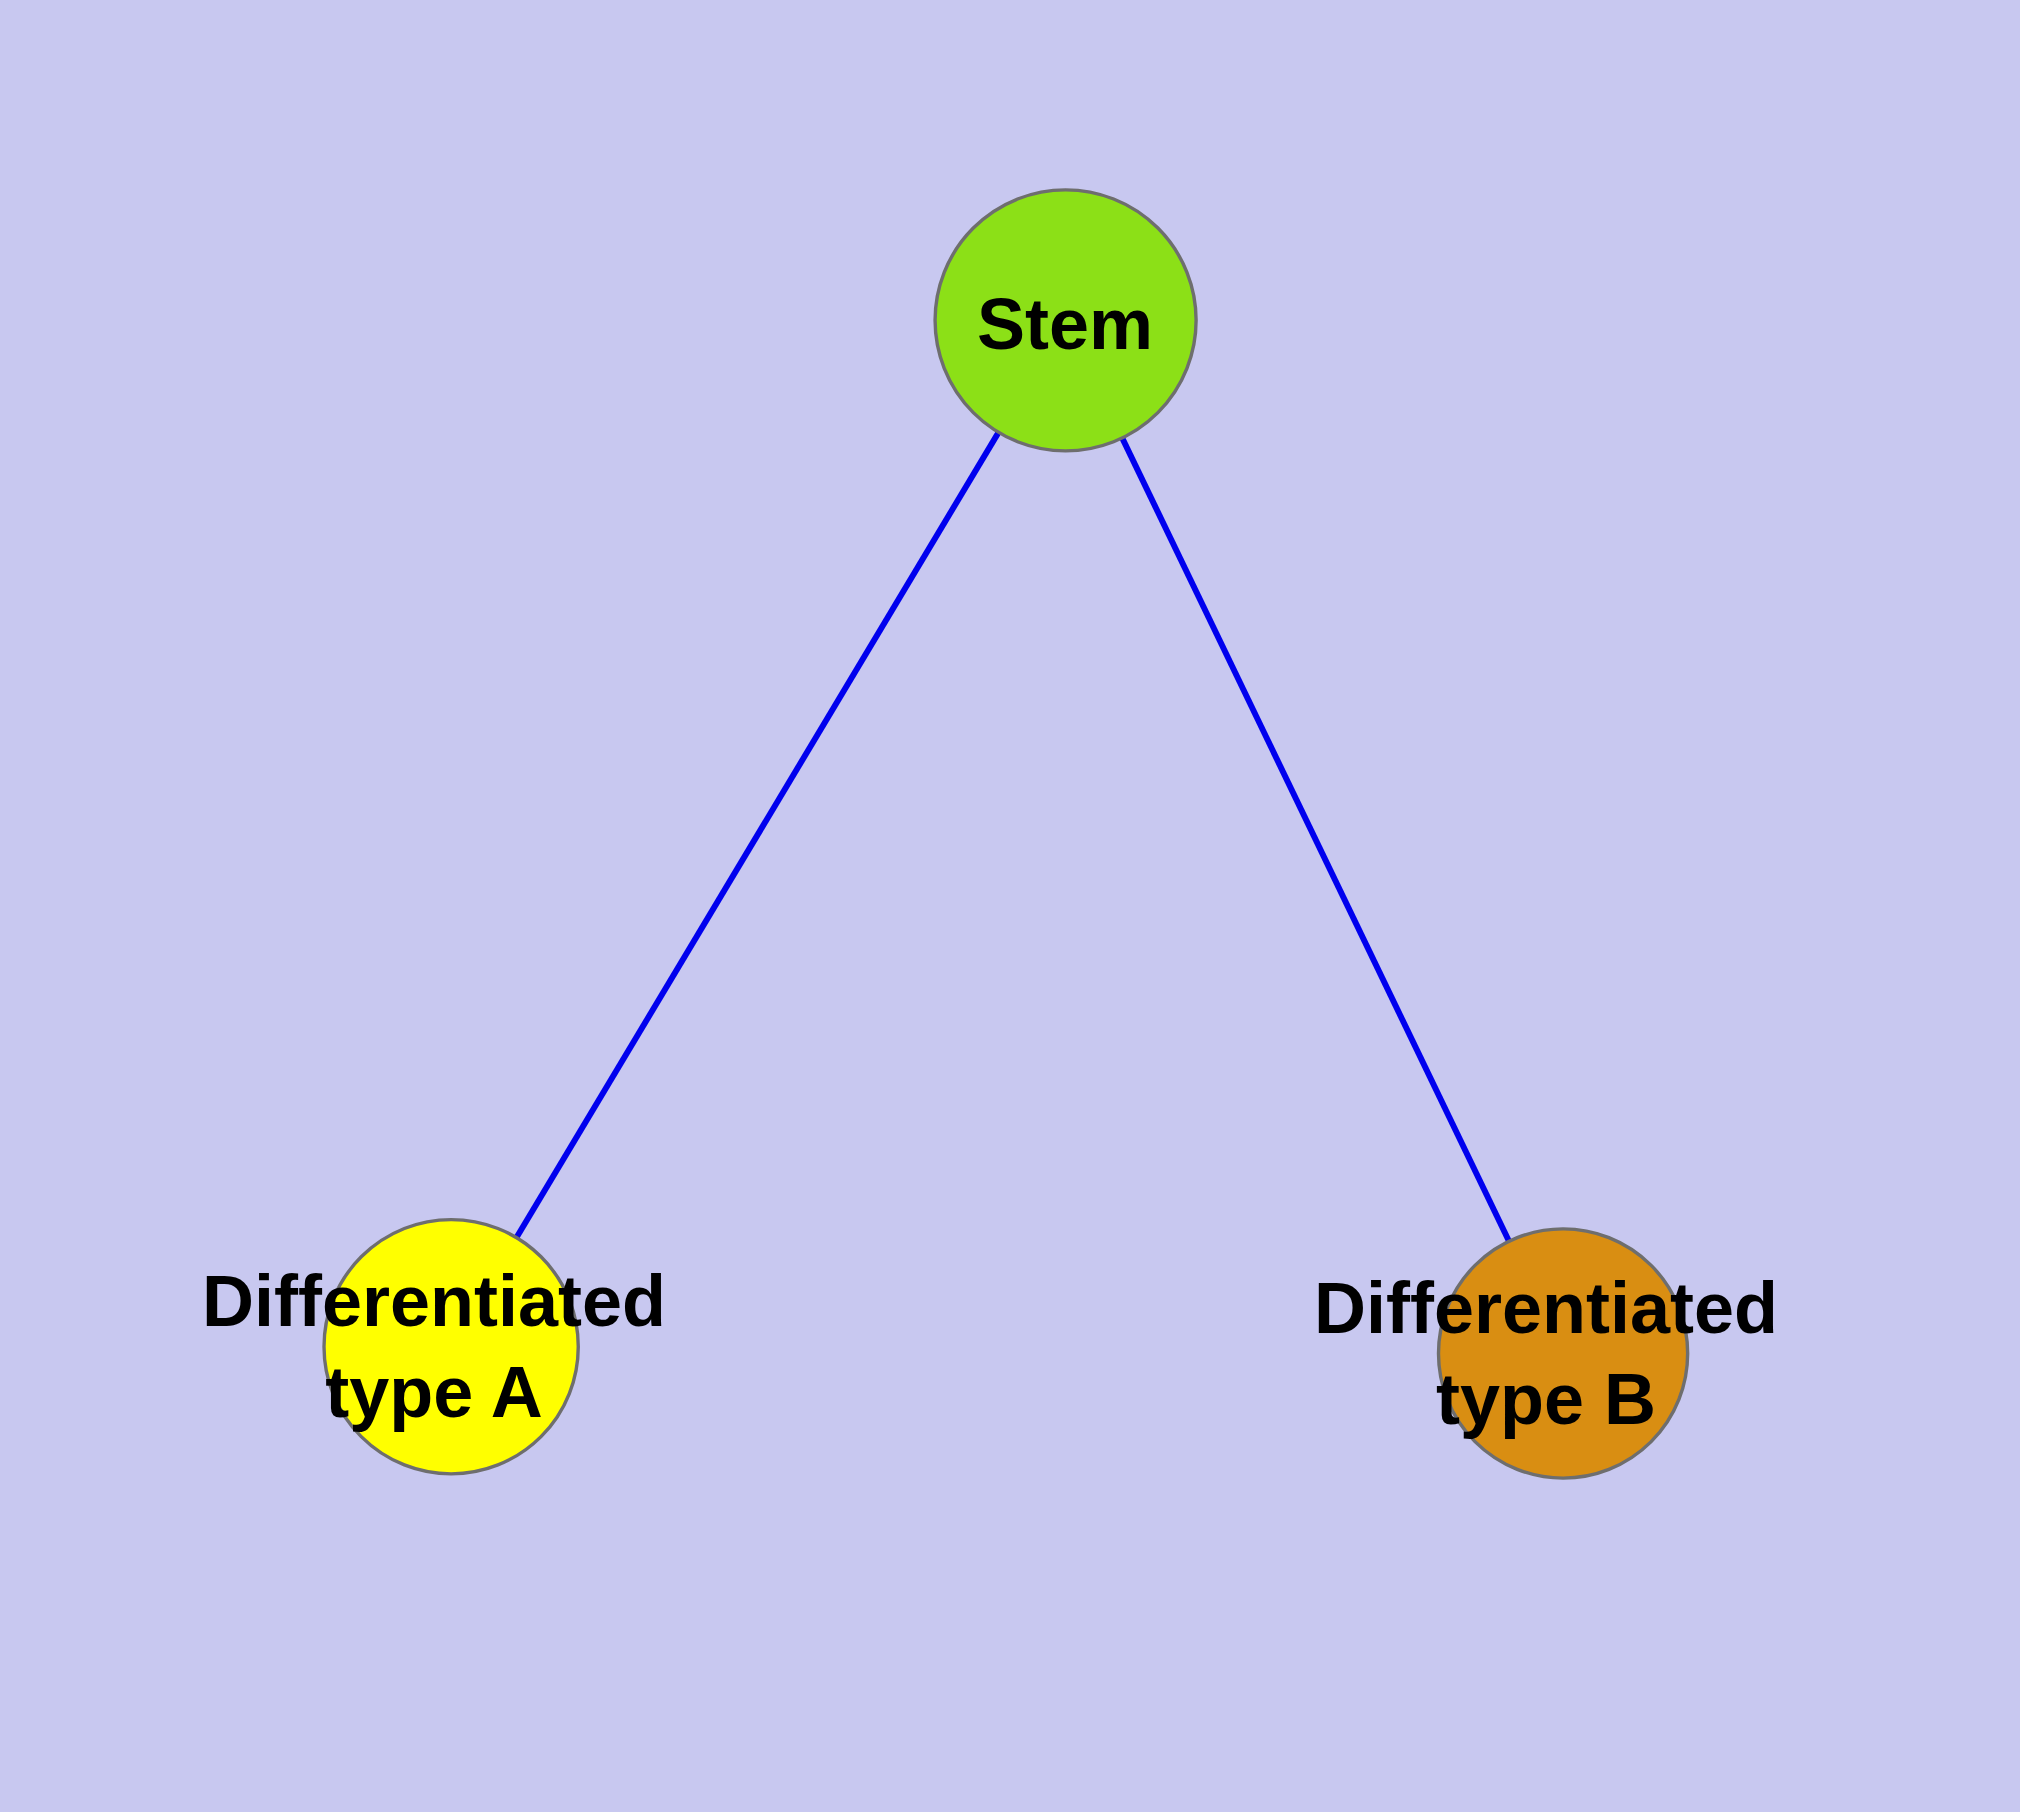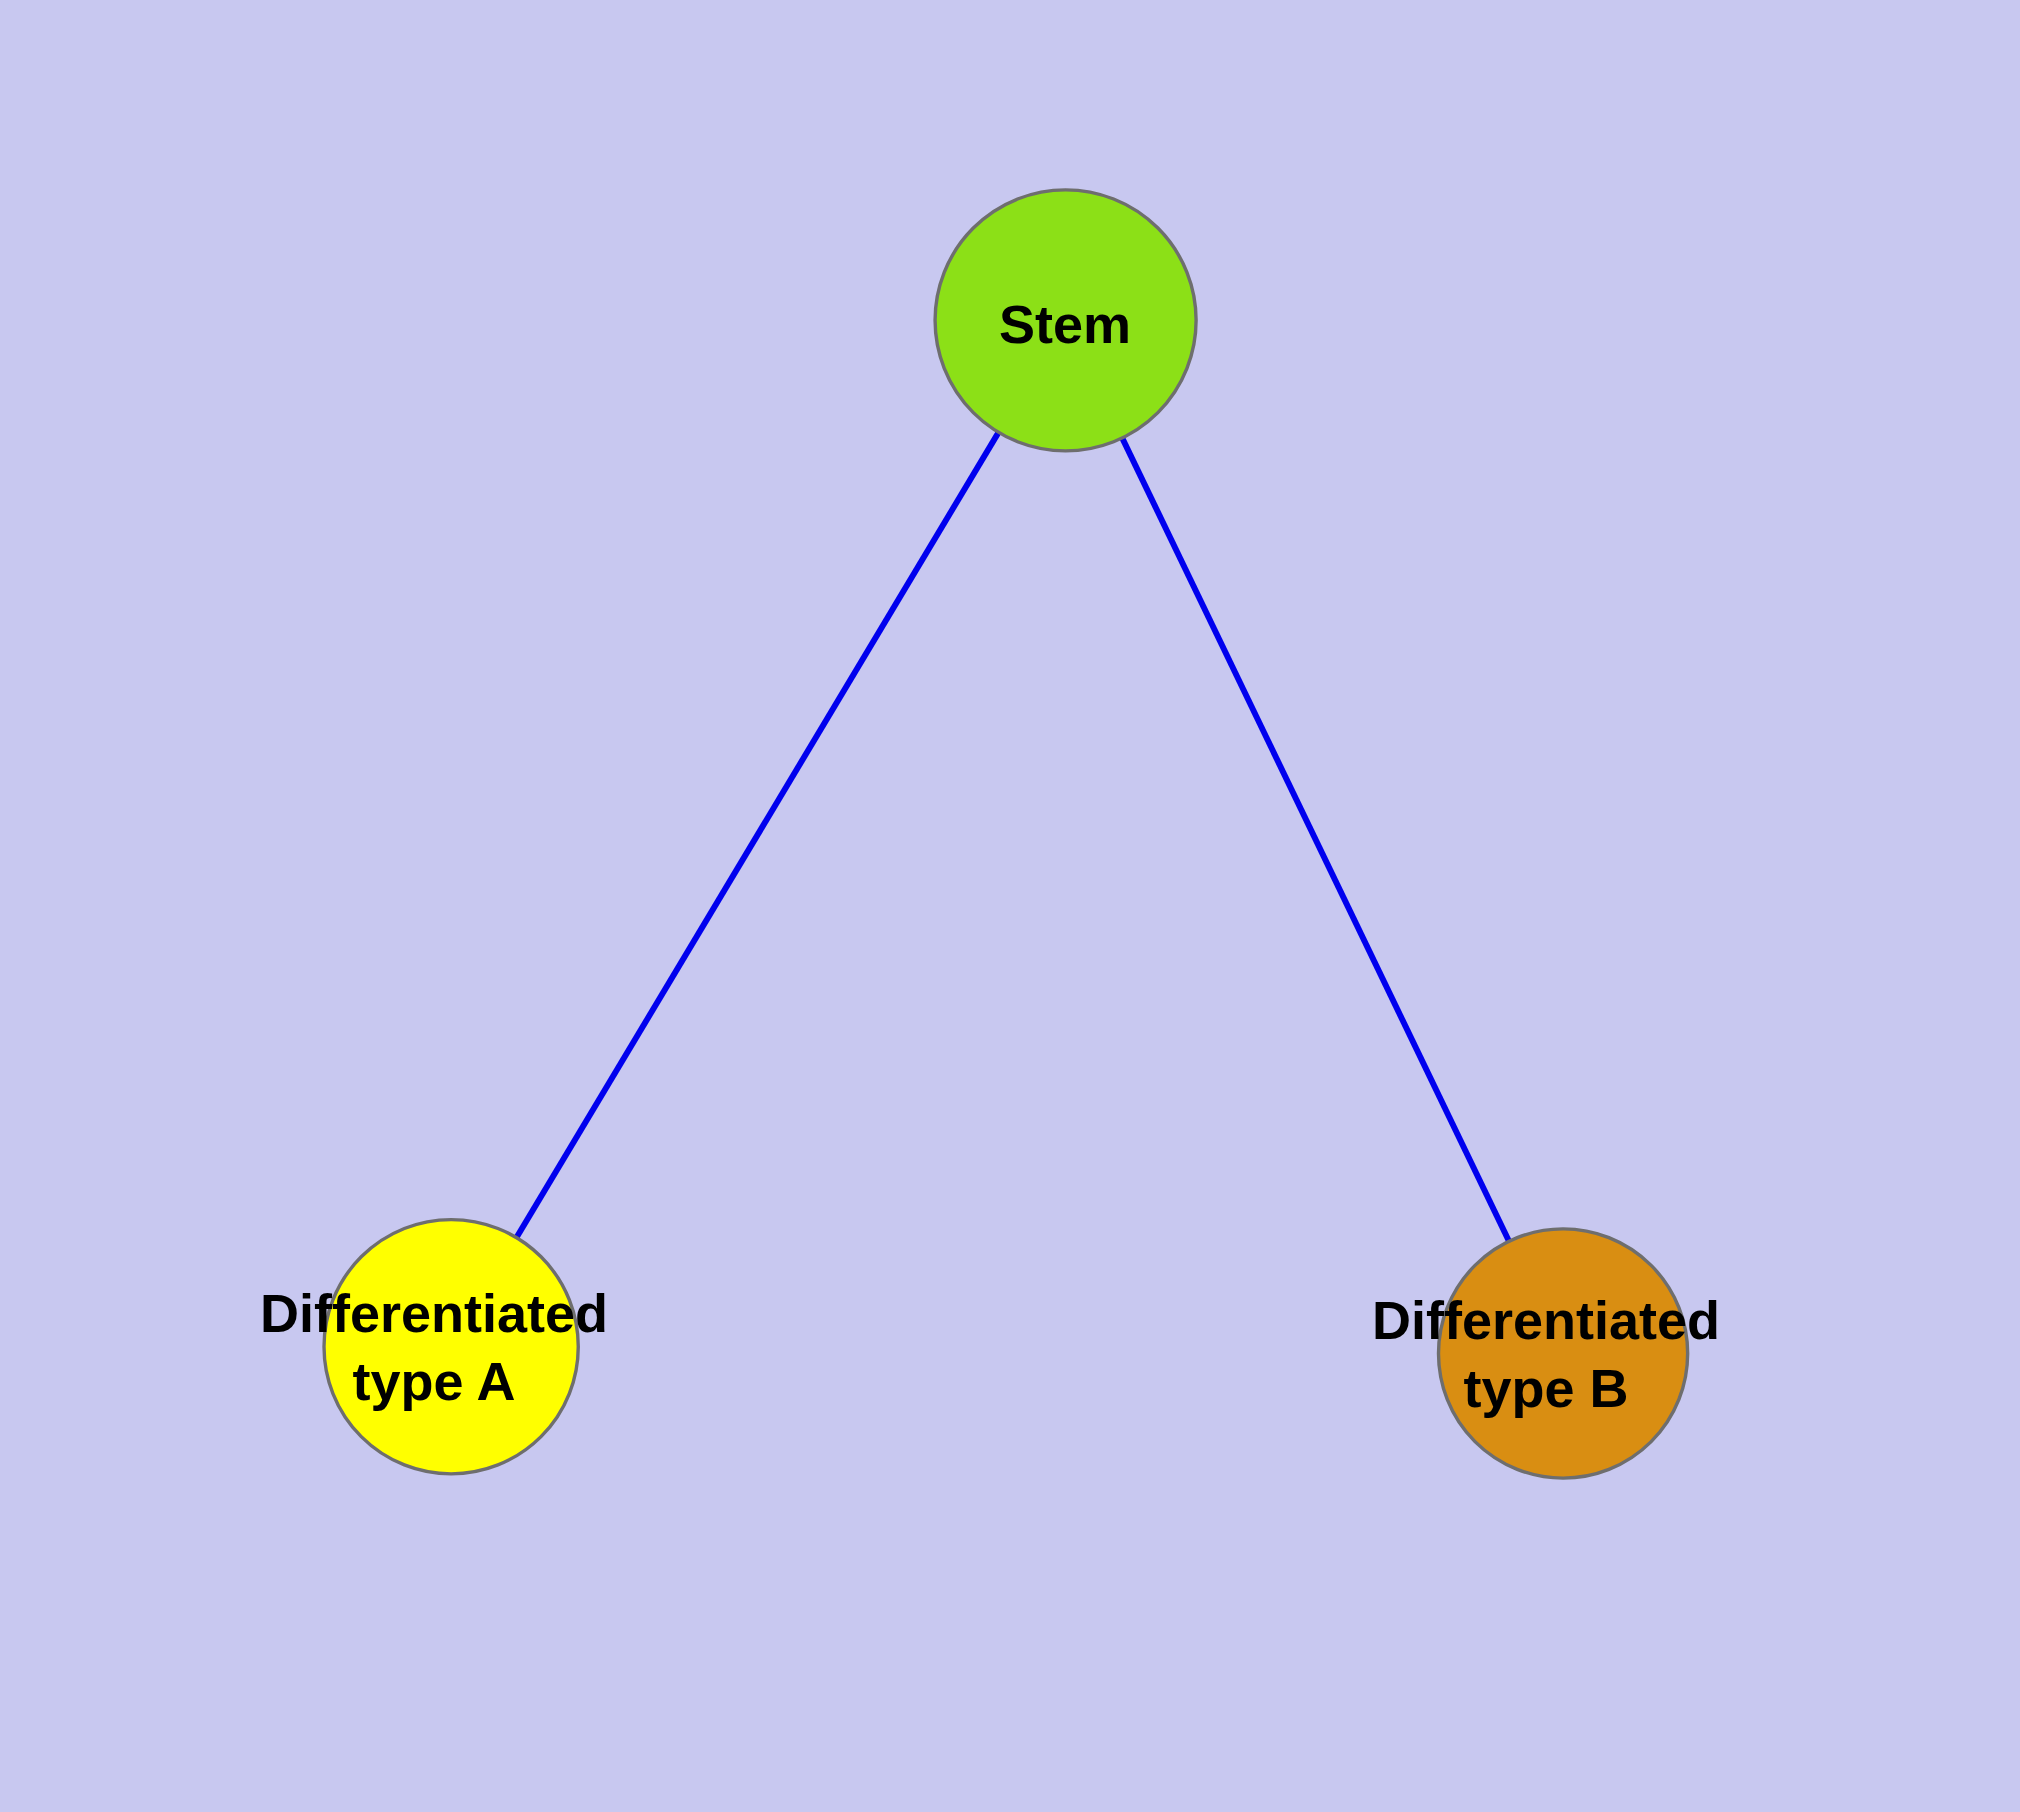--- a/index.html
+++ b/index.html
@@ -27,21 +27,21 @@
     fill: none;
   }
   .node-circle {
     stroke-width: 4;
   }
   .node-label {
     position: absolute;
     transform: translate(-50%, -50%);
     text-align: center;
     font-weight: bold;
-    font-size: 54px;
+    font-size: 72px;
     line-height: 1.26;
     color: #000000;
     white-space: pre-line;
     pointer-events: none;
     width: 763px;
   }
   .label-stem  { left: 1065px; top: 324px;  }
   .label-type-a{ left: 434px;  top: 1347px; }
   .label-type-b{ left: 1546px; top: 1354px; }
 </style>

